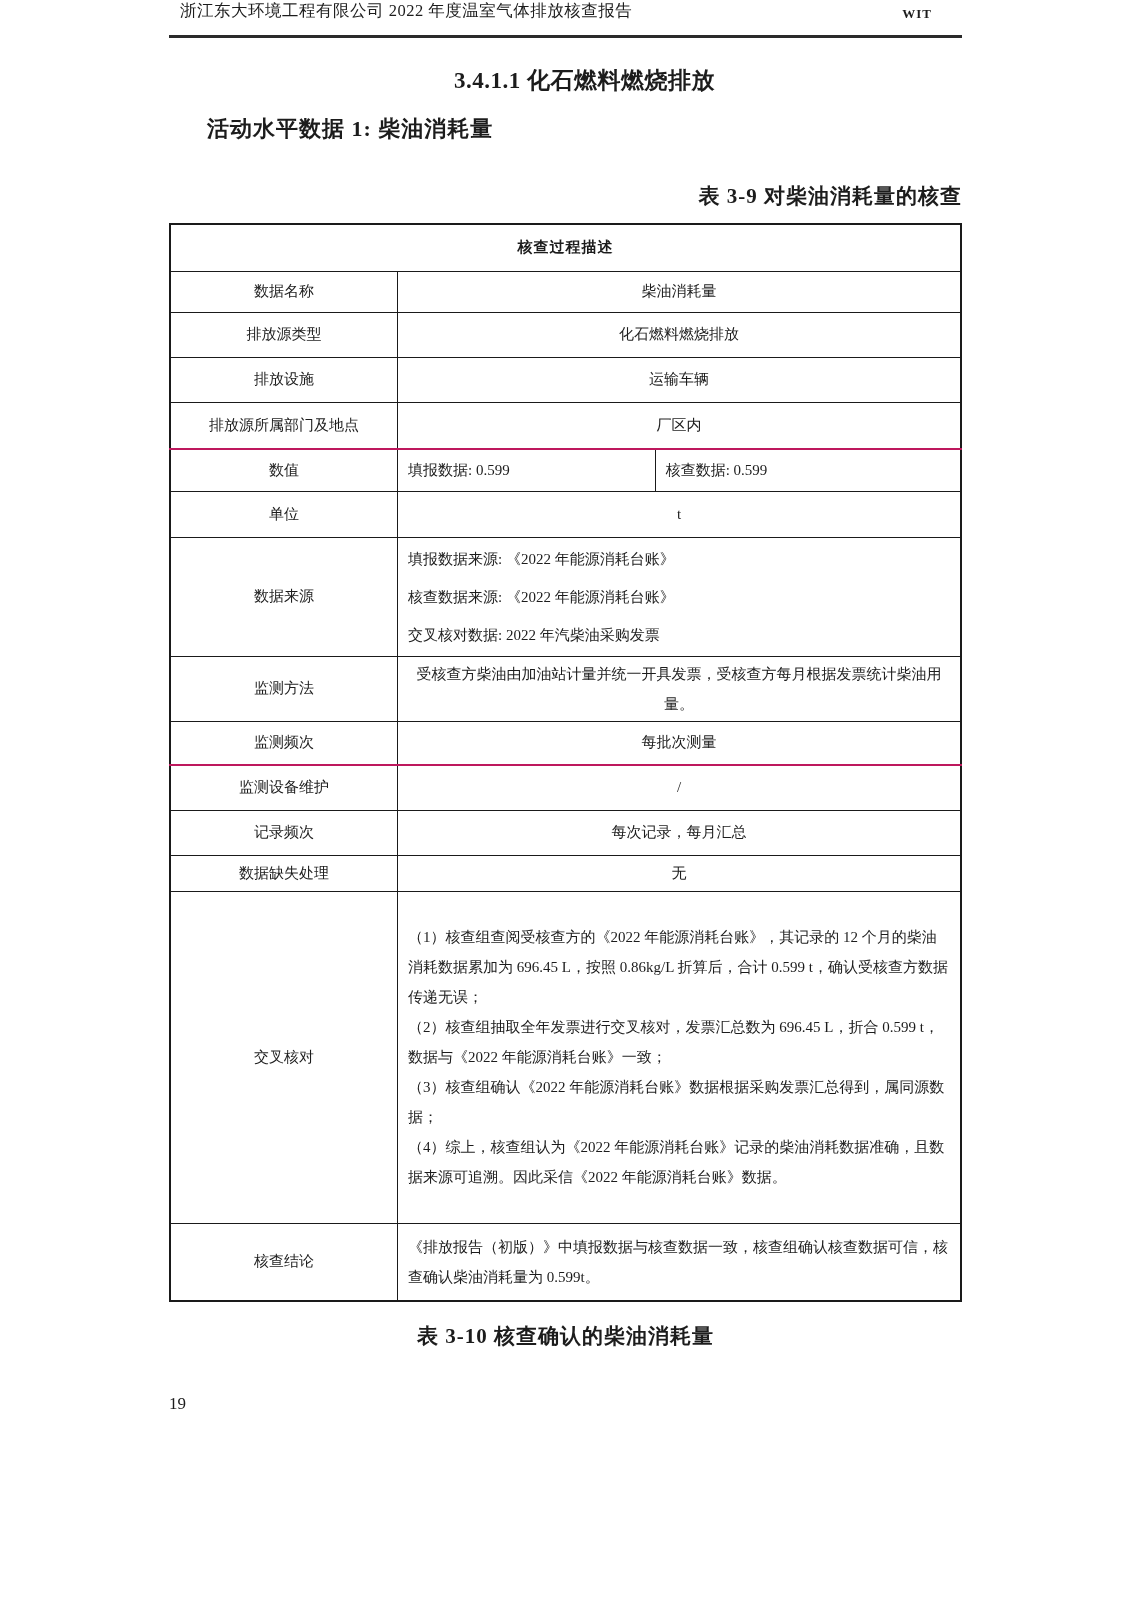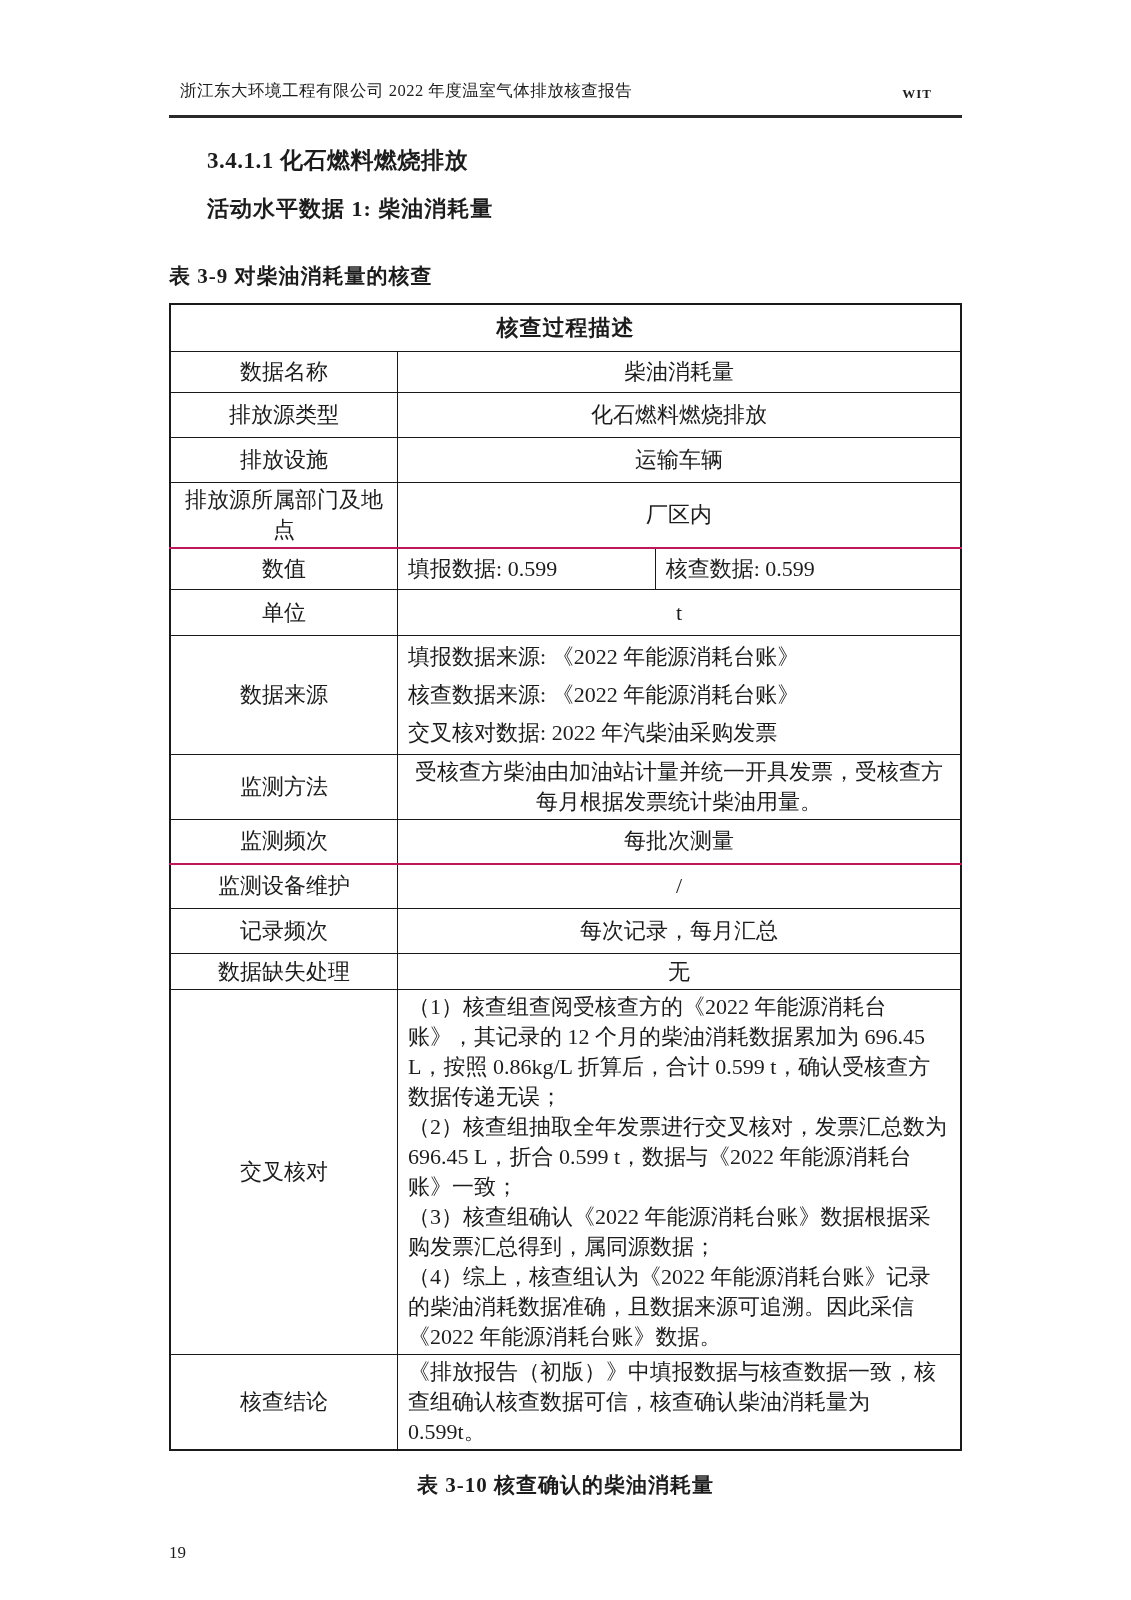--- a/index.html
+++ b/index.html
@@ -10,44 +10,43 @@
     background:#ffffff;
     font-family:"Liberation Serif","DejaVu Serif",serif;
     color:#1c1c1c;
     overflow:hidden;
     box-sizing:border-box;
   }
   .content{margin:0 169px;width:793px;}
 
   
   .doc-header{
-    padding-top:80px;
     display:flex;
     justify-content:space-between;
     align-items:flex-end;
     padding-bottom:13px;
     border-bottom:3px solid #2a2a2a;
     text-align:right;
   }
   .doc-header .left{font-size:16.5px;letter-spacing:0.5px;padding-left:11px;}
   .doc-header .right{font-size:13px;font-weight:600;letter-spacing:1px;padding-right:30px;}
 
   
-  .h-section{margin:27px 0 0 38px;font-size:23px;font-weight:bold;letter-spacing:0.5px;}
+  .h-section{margin:27px 0 0 38px;font-size:23px;font-weight:bold;letter-spacing:0.5px;text-align:center;}
   .h-activity{margin:18px 0 0 38px;font-size:22px;font-weight:bold;letter-spacing:1px;}
-  .tbl-caption{margin-top:38px;text-align:left;font-size:21px;font-weight:bold;letter-spacing:1px;}
+  .tbl-caption{margin-top:38px;text-align:right;font-size:21px;font-weight:bold;letter-spacing:1px;}
   .tbl-caption-bottom{margin-top:20px;text-align:center;font-size:21px;font-weight:bold;letter-spacing:1px;}
 
   
   table.verify{
     margin-top:13px;
     border-collapse:collapse;
     width:793px;
     table-layout:fixed;
-    font-size:22px;
+    font-size:15px;
   }
   table.verify col.c1{width:227px;}
   table.verify col.c2{width:257px;}
   table.verify col.c3{width:305px;}
   table.verify td{
     border:1px solid #1a1a1a;
     padding:2px 10px;
     vertical-align:middle;
     box-sizing:border-box;
   }

